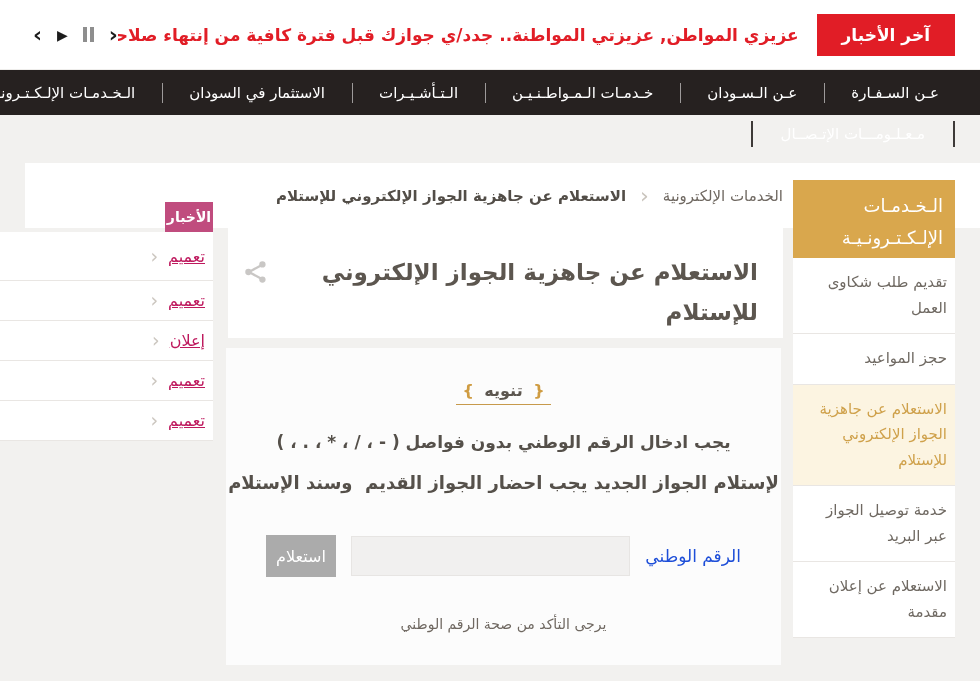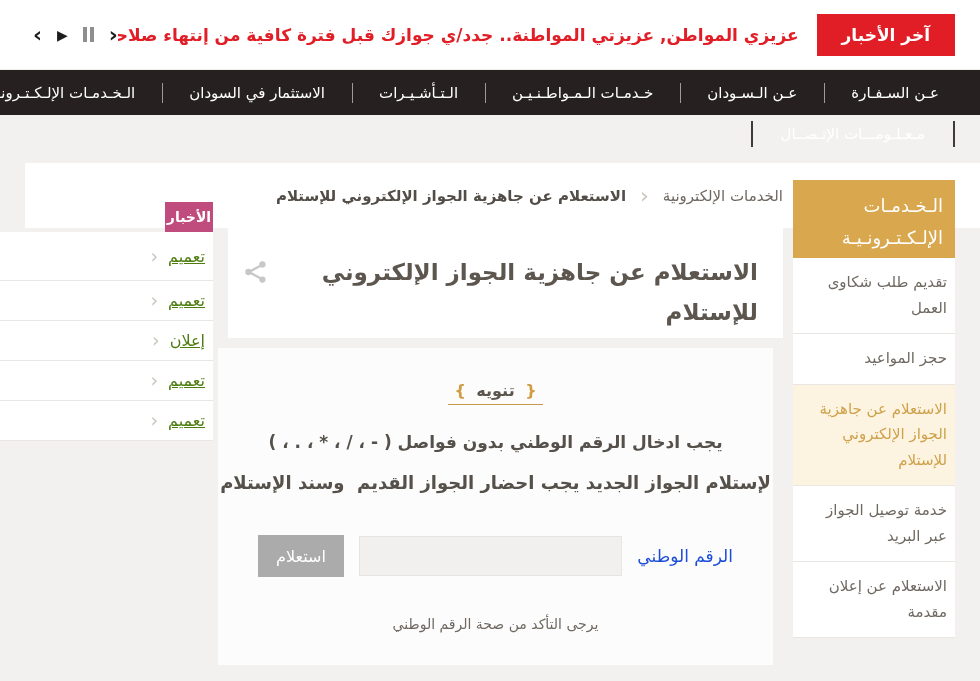--- a/index.html
+++ b/index.html
@@ -43,49 +43,49 @@
     display:flex; align-items:center; }
   .crumb-parent { color:#6f6861; font-size:15px; cursor:pointer; }
   .crumb-sep { color:#c9c4bd; font-size:22px; margin:0 14px; line-height:1; }
   .crumb-current { color:#524d47; font-size:15px; font-weight:bold; }
   .news-title { position:absolute; top:202px; right:767px; width:48px; height:30px; background:#c04c7e;
     color:#fff; font-size:14px; font-weight:bold; display:flex; align-items:center; justify-content:center; z-index:3; }
   .news-list { position:absolute; top:232px; right:767px; width:213px; background:#ffffff; z-index:2; }
   .news-row { display:flex; align-items:center; gap:10px; padding-right:8px; height:40px;
     border-bottom:1px solid #e9e6e3; cursor:pointer; }
   .news-row.tall { height:49px; }
-  .news-label { color:#4d7c0f; font-size:16px; text-decoration:underline; }
+  .news-label { color:#be185d; font-size:16px; text-decoration:underline; }
   .news-chev { color:#ccc7c0; font-size:19px; line-height:1; }
 
   
   .sidebar { position:absolute; top:180px; right:25px; width:162px; z-index:3; }
   .sidebar-title { background:#d9a74d; color:#ffffff; font-size:18px; line-height:1.8;
     padding:10px 12px; height:78px; }
   .side-item { background:#ffffff; color:#6f6962; font-size:15px; line-height:1.7;
     padding:12px 8px; border-bottom:1px solid #e9e6e3; cursor:pointer; }
   .side-item.active { background:#fcf4e1; color:#cfa14b; }
 
   
   .card-title-block { position:absolute; top:228px; right:197px; width:555px; height:110px; background:#ffffff; }
   .page-title { padding:24px 25px 0 80px; color:#5c564f; font-size:23px; line-height:1.75; text-align:right; }
   .share-btn { position:absolute; left:14px; top:30px; width:28px; height:28px; cursor:pointer; }
 
-  .card-body-block { position:absolute; top:348px; right:207px; width:555px; height:317px; background:#fcfcfc; text-align:center; }
+  .card-body-block { position:absolute; top:348px; right:199px; width:555px; height:317px; background:#fcfcfc; text-align:center; }
   .notice-heading { display:inline-block; margin-top:33px; direction:ltr; font-weight:bold; font-size:16px;
     border-bottom:1px solid #c79a4b; padding:0 6px 4px; }
   .notice-heading .brace { color:#cf9c42; }
   .notice-heading .word { color:#5c564f; margin:0 5px; }
   .notice-line1 { margin-top:27px; color:#55504a; font-weight:bold; font-size:17px; }
   .notice-line2 { margin-top:20px; color:#55504a; font-weight:bold; font-size:18px; white-space:pre-wrap; }
 
   .inquiry-form { margin-top:42px; display:flex; align-items:center; gap:15px; padding:0 40px; }
   .form-label { color:#1d4ed8; font-size:17px; flex:0 0 auto; }
   .form-input { flex:1; height:40px; background:#f1f0ef; border:1px solid #e7e5e3; outline:none;
     font-size:16px; padding:0 10px; color:#55504a; }
-  .form-button { flex:0 0 auto; width:86px; height:42px; background:#ababab; color:#ffffff;
+  .form-button { flex:0 0 auto; width:70px; height:42px; background:#ababab; color:#ffffff;
     border:none; font-size:16px; font-family:inherit; cursor:pointer; }
   .helper-text { margin-top:39px; color:#6f6861; font-size:14px; }
 </style>
 </head>
 <body>
 
 <div class="page">
 
   <div class="ticker-bar">
     <div class="ticker-badge">آخر الأخبار</div>

